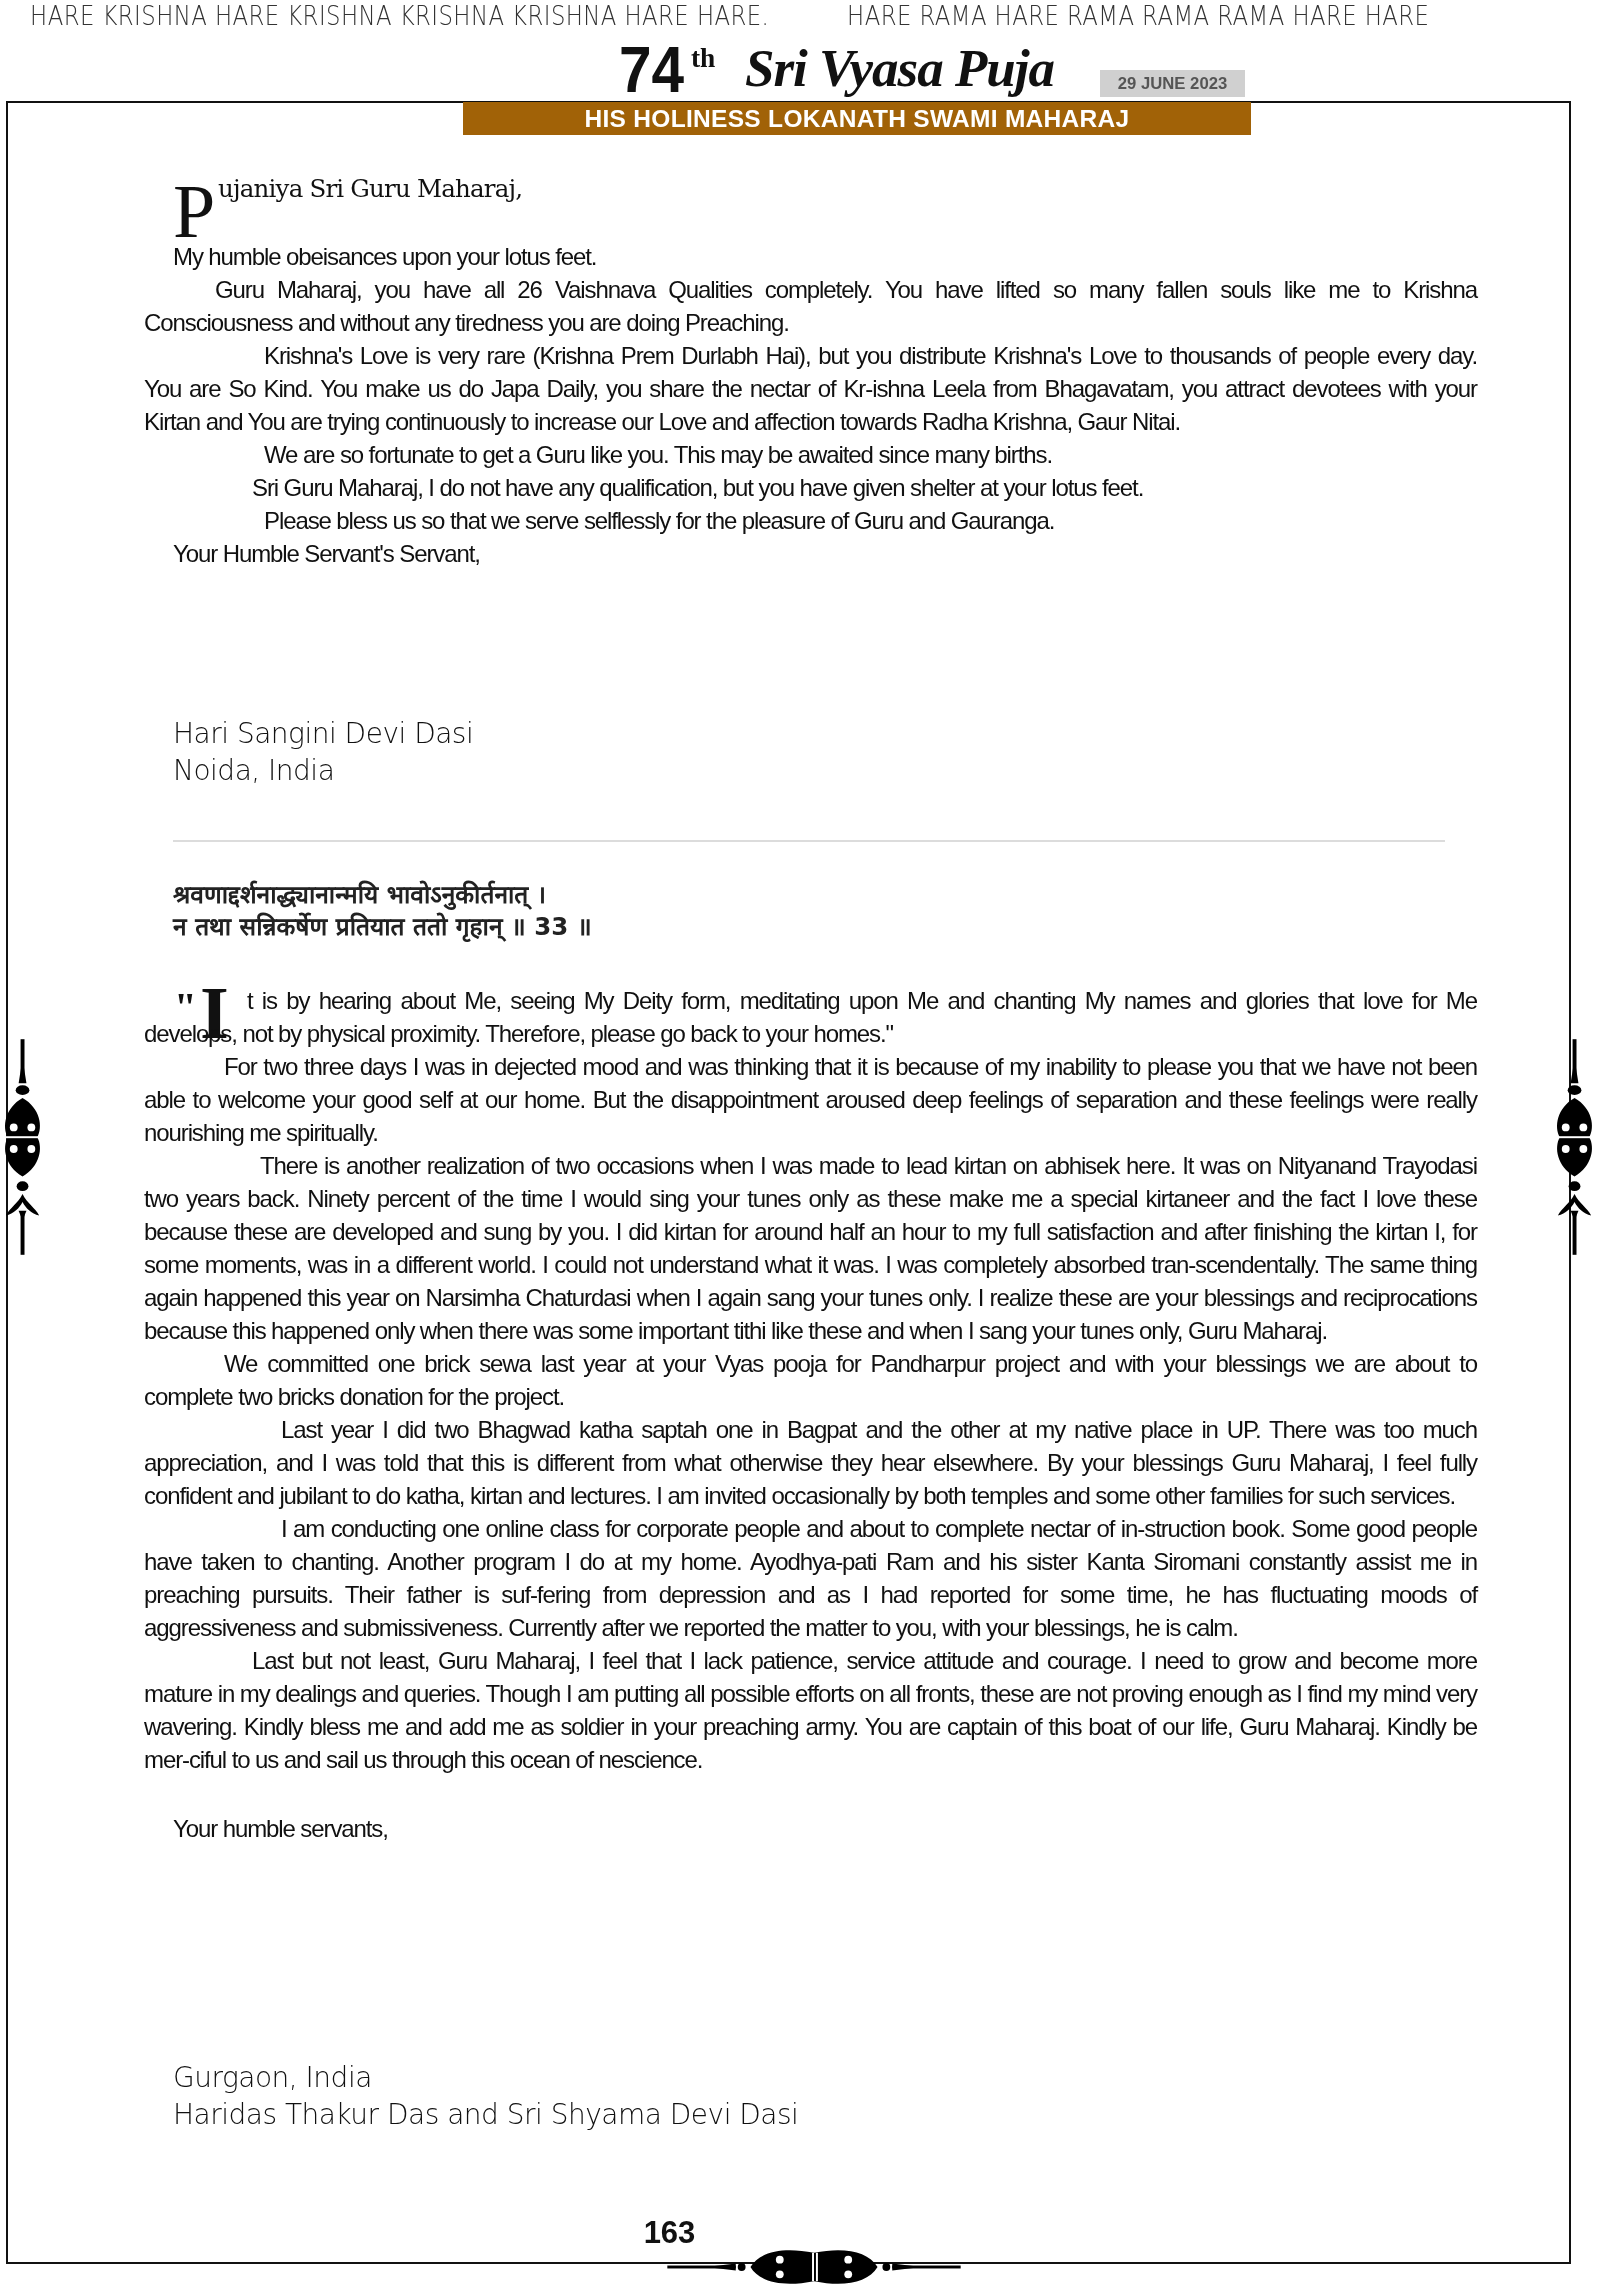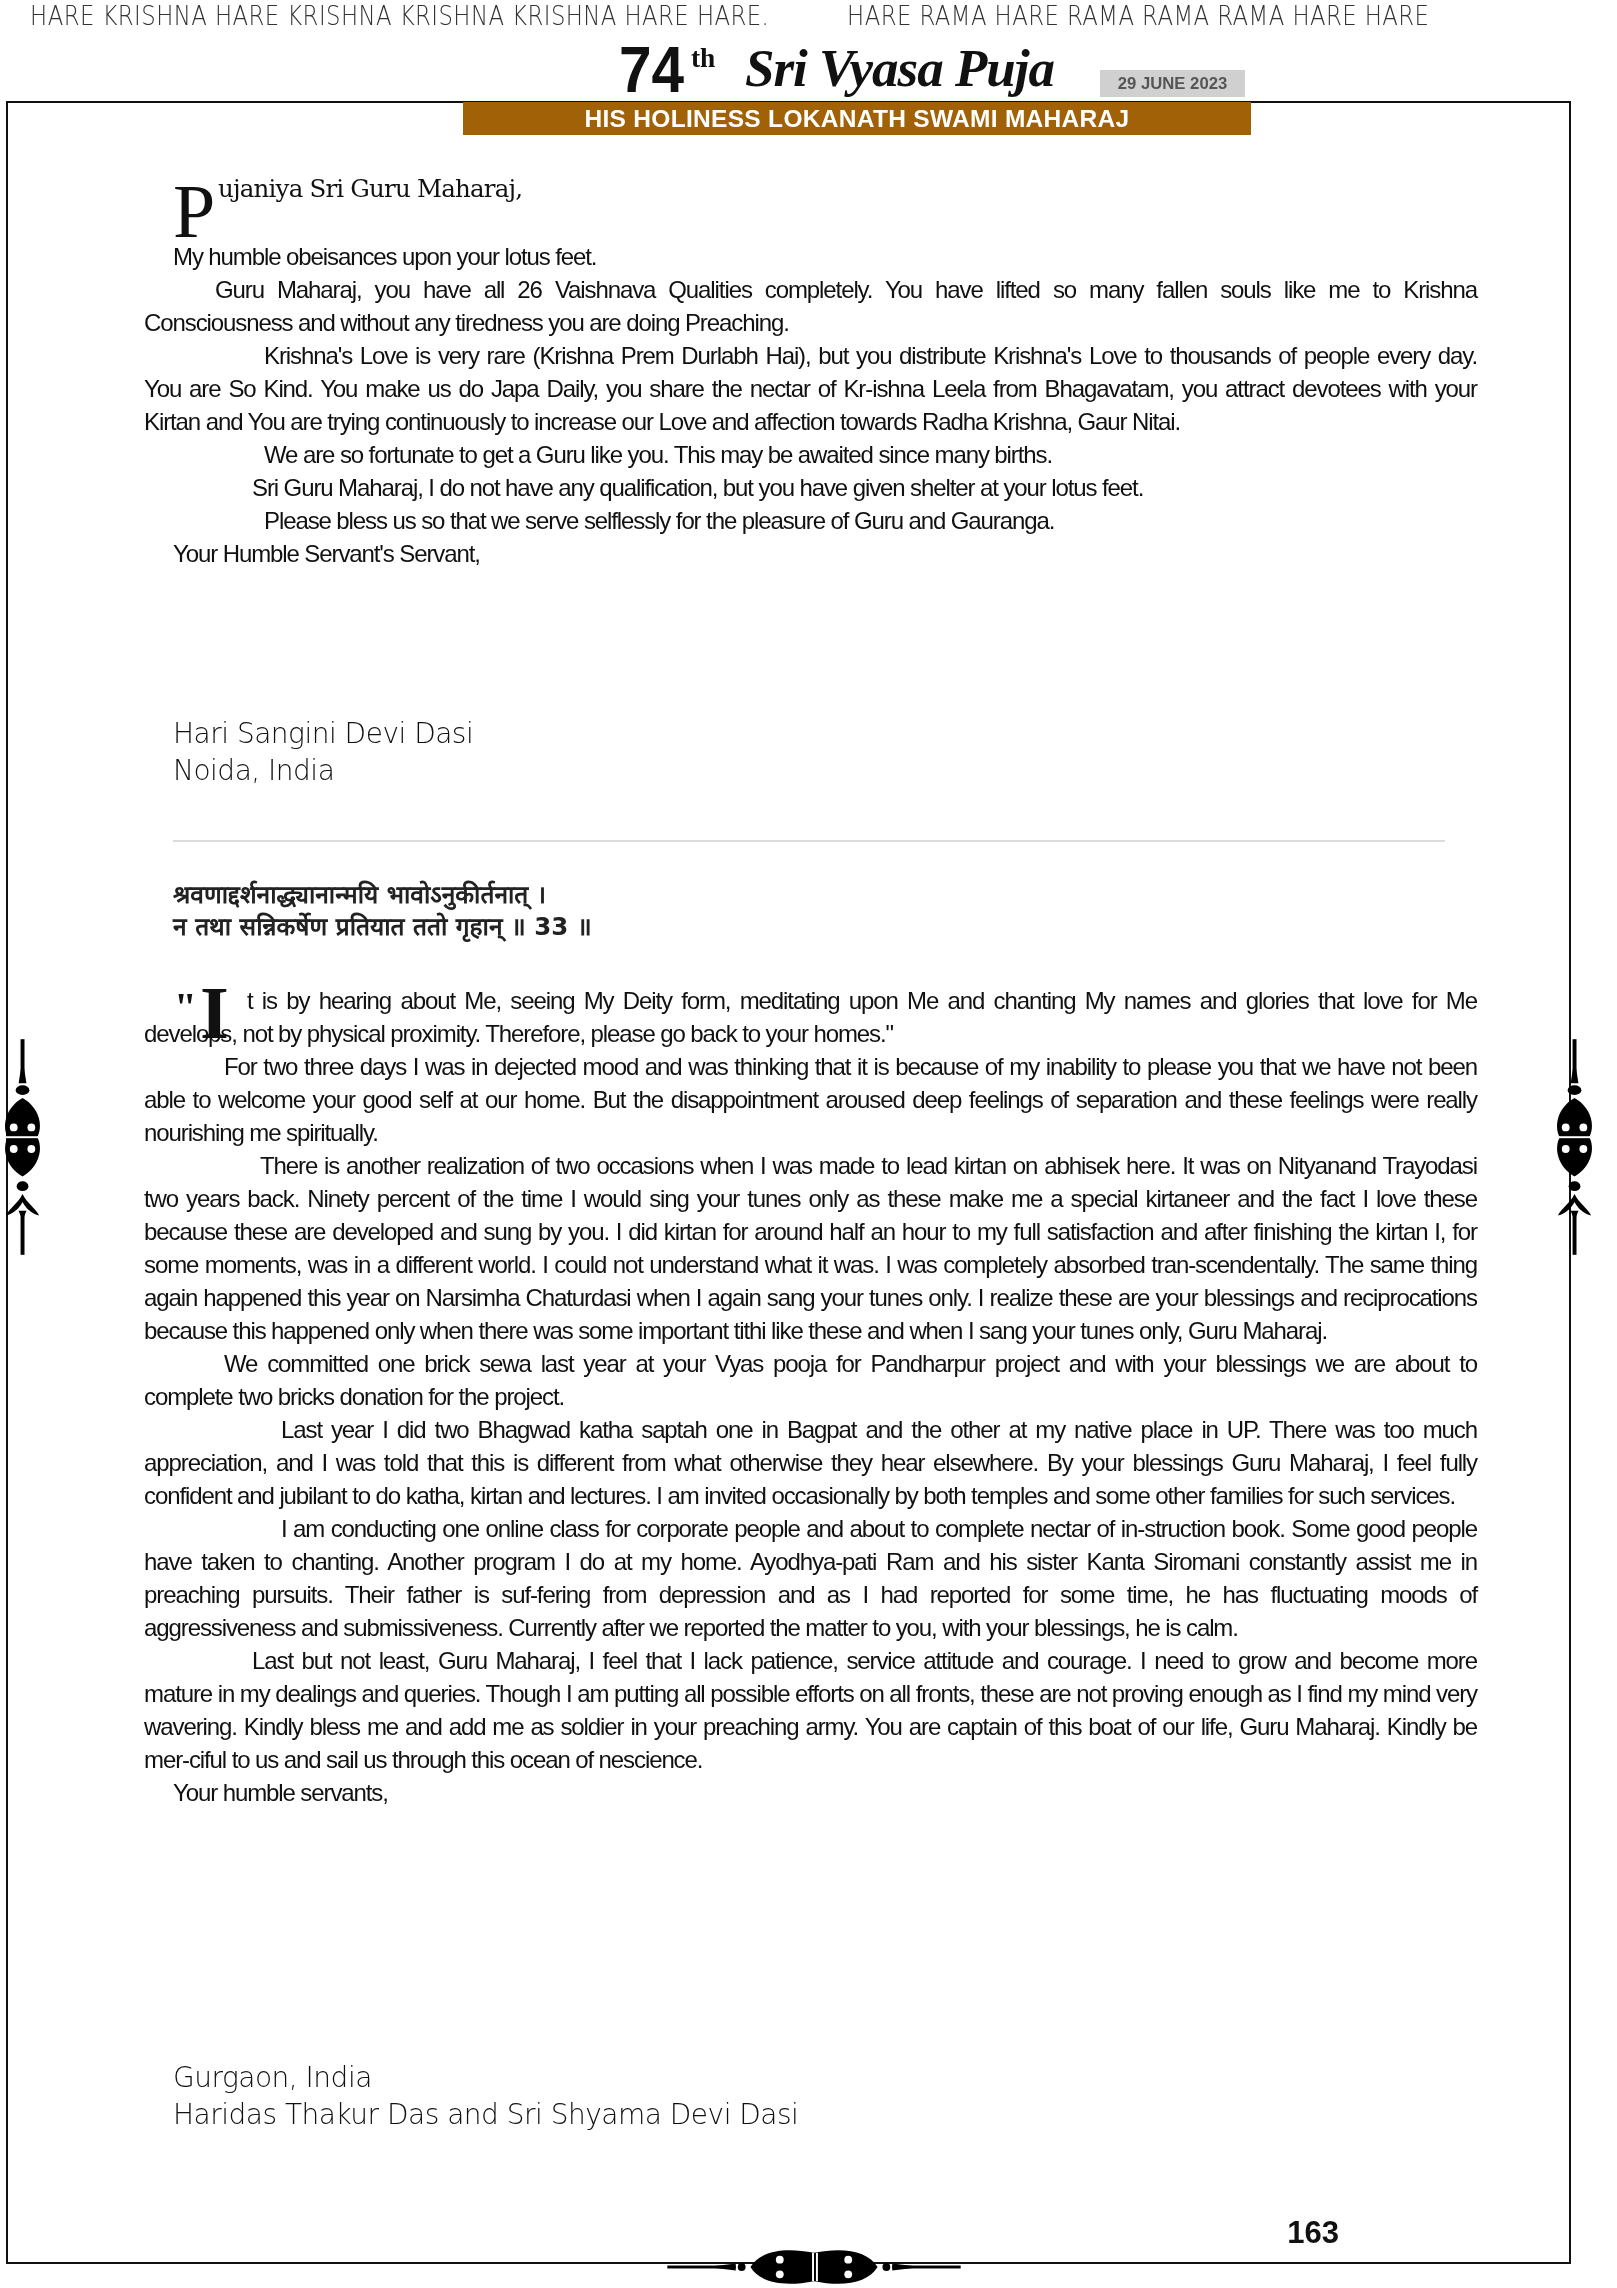--- a/index.html
+++ b/index.html
@@ -55,21 +55,21 @@
     line-height: 37px; font-weight: 300; letter-spacing: -0.5px; color: #111;
   }
   .divider { position: absolute; left: 173px; top: 840px; width: 1272px; height: 2px; background: #dcdcdc; }
   .verse {
     position: absolute; left: 173px; top: 879px; font-family: "DejaVu Sans", sans-serif;
     font-weight: bold; font-size: 24.5px; line-height: 32px; color: #222;
   }
   .quote-open { position: absolute; left: 174px; top: 982px; font-family: "Liberation Serif", serif; font-weight: bold; font-size: 41px; }
   .dropcap-i { position: absolute; left: 200px; top: 976px; font-family: "Liberation Serif", serif; font-size: 74px; line-height: 74px; font-weight: bold; }
   .page-num {
-    position: absolute; left: 0; width: 1339px; top: 2215px; text-align: right;
+    position: absolute; left: 0; width: 1339px; top: 2215px; text-align: center;
     font-family: "Liberation Sans", sans-serif; font-weight: bold; font-size: 31px;
   }
   .ornament { position: absolute; }
 </style>
 </head>
 <body>
 
 <div class="mantra">
   <span class="m1">HARE KRISHNA HARE KRISHNA KRISHNA KRISHNA HARE HARE.</span>
   <span class="m2">HARE RAMA HARE RAMA RAMA RAMA HARE HARE</span>
@@ -115,21 +115,21 @@
 <span class="dropcap-i">I</span>
 
 <div class="body-text" style="top:984px;">
   <p style="text-indent:103px;"><span>t is by hearing about Me, seeing My Deity form, meditating upon Me and chanting My names and glories that love for Me develops, not by physical proximity. Therefore, please go back to your homes."</span></p>
   <p class="ind2" style="text-indent:80px;">For two three days I was in dejected mood and was thinking that it is because of  my inability to please you that we have not been able to welcome your good self  at our home. But the disappointment aroused deep feelings of  separation and these feelings were really nourishing me spiritually.</p>
   <p style="text-indent:116px;">There is another realization of  two occasions when I was made to lead kirtan on abhisek here. It was on Nityanand Trayodasi two years back. Ninety percent of  the time I would sing your tunes only as these make me a special kirtaneer and the fact I love these because these are developed and sung by you. I did kirtan for around half  an hour to my full satisfaction and after finishing the kirtan I, for some moments, was in a different world. I could not understand what it was. I was completely absorbed tran-scendentally. The same thing again happened this year on Narsimha Chaturdasi when I again sang your tunes only. I realize these are your blessings and reciprocations because this happened only when there was some important tithi like these and when I sang your tunes only, Guru Maharaj.</p>
   <p style="text-indent:80px;">We committed one brick sewa last year at your Vyas pooja for Pandharpur project and with your blessings we are about to complete two bricks donation for the project.</p>
   <p style="text-indent:137px;">Last year I did two Bhagwad katha saptah one in Bagpat and the other at my native place in UP. There was too much appreciation, and I was told that this is different from what otherwise they hear elsewhere. By your blessings Guru Maharaj, I feel fully confident and jubilant to do katha, kirtan and lectures. I am invited occasionally by both temples and some other families for such services.</p>
   <p style="text-indent:137px;">I am conducting one online class for corporate people and about to complete nectar of  in-struction book. Some good people have taken to chanting. Another program I do at my home. Ayodhya-pati Ram and his sister Kanta Siromani constantly assist me in preaching pursuits. Their father is suf-fering from depression and as I had reported for some time, he has fluctuating moods of  aggressiveness and submissiveness. Currently after we reported the matter to you, with your blessings, he is calm.</p>
   <p style="text-indent:108px;">Last but not least, Guru Maharaj, I feel that I lack patience, service attitude and courage. I need to grow and become more mature in my dealings and queries. Though I am putting all possible efforts on all fronts, these are not proving enough as I find my mind very wavering. Kindly bless me and add me as soldier in your preaching army. You are captain of  this boat of  our life, Guru Maharaj. Kindly be mer-ciful to us and sail us through this ocean of  nescience.</p>
-  <p style="padding-left:29px;">Your humble servants,</p>
+  <p style="padding-left:29px;margin-top:36px;">Your humble servants,</p>
 </div>
 
 <div class="signature" style="top:2059px;">
   <div>Gurgaon, India</div>
   <div>Haridas Thakur Das and Sri Shyama Devi Dasi</div>
 </div>
 
 <svg class="ornament" style="left:0px; top:1039px;" width="49" height="216" viewBox="0 0 50 220">
   <g fill="#000">
     <rect x="21" y="0" width="4" height="40"></rect>

